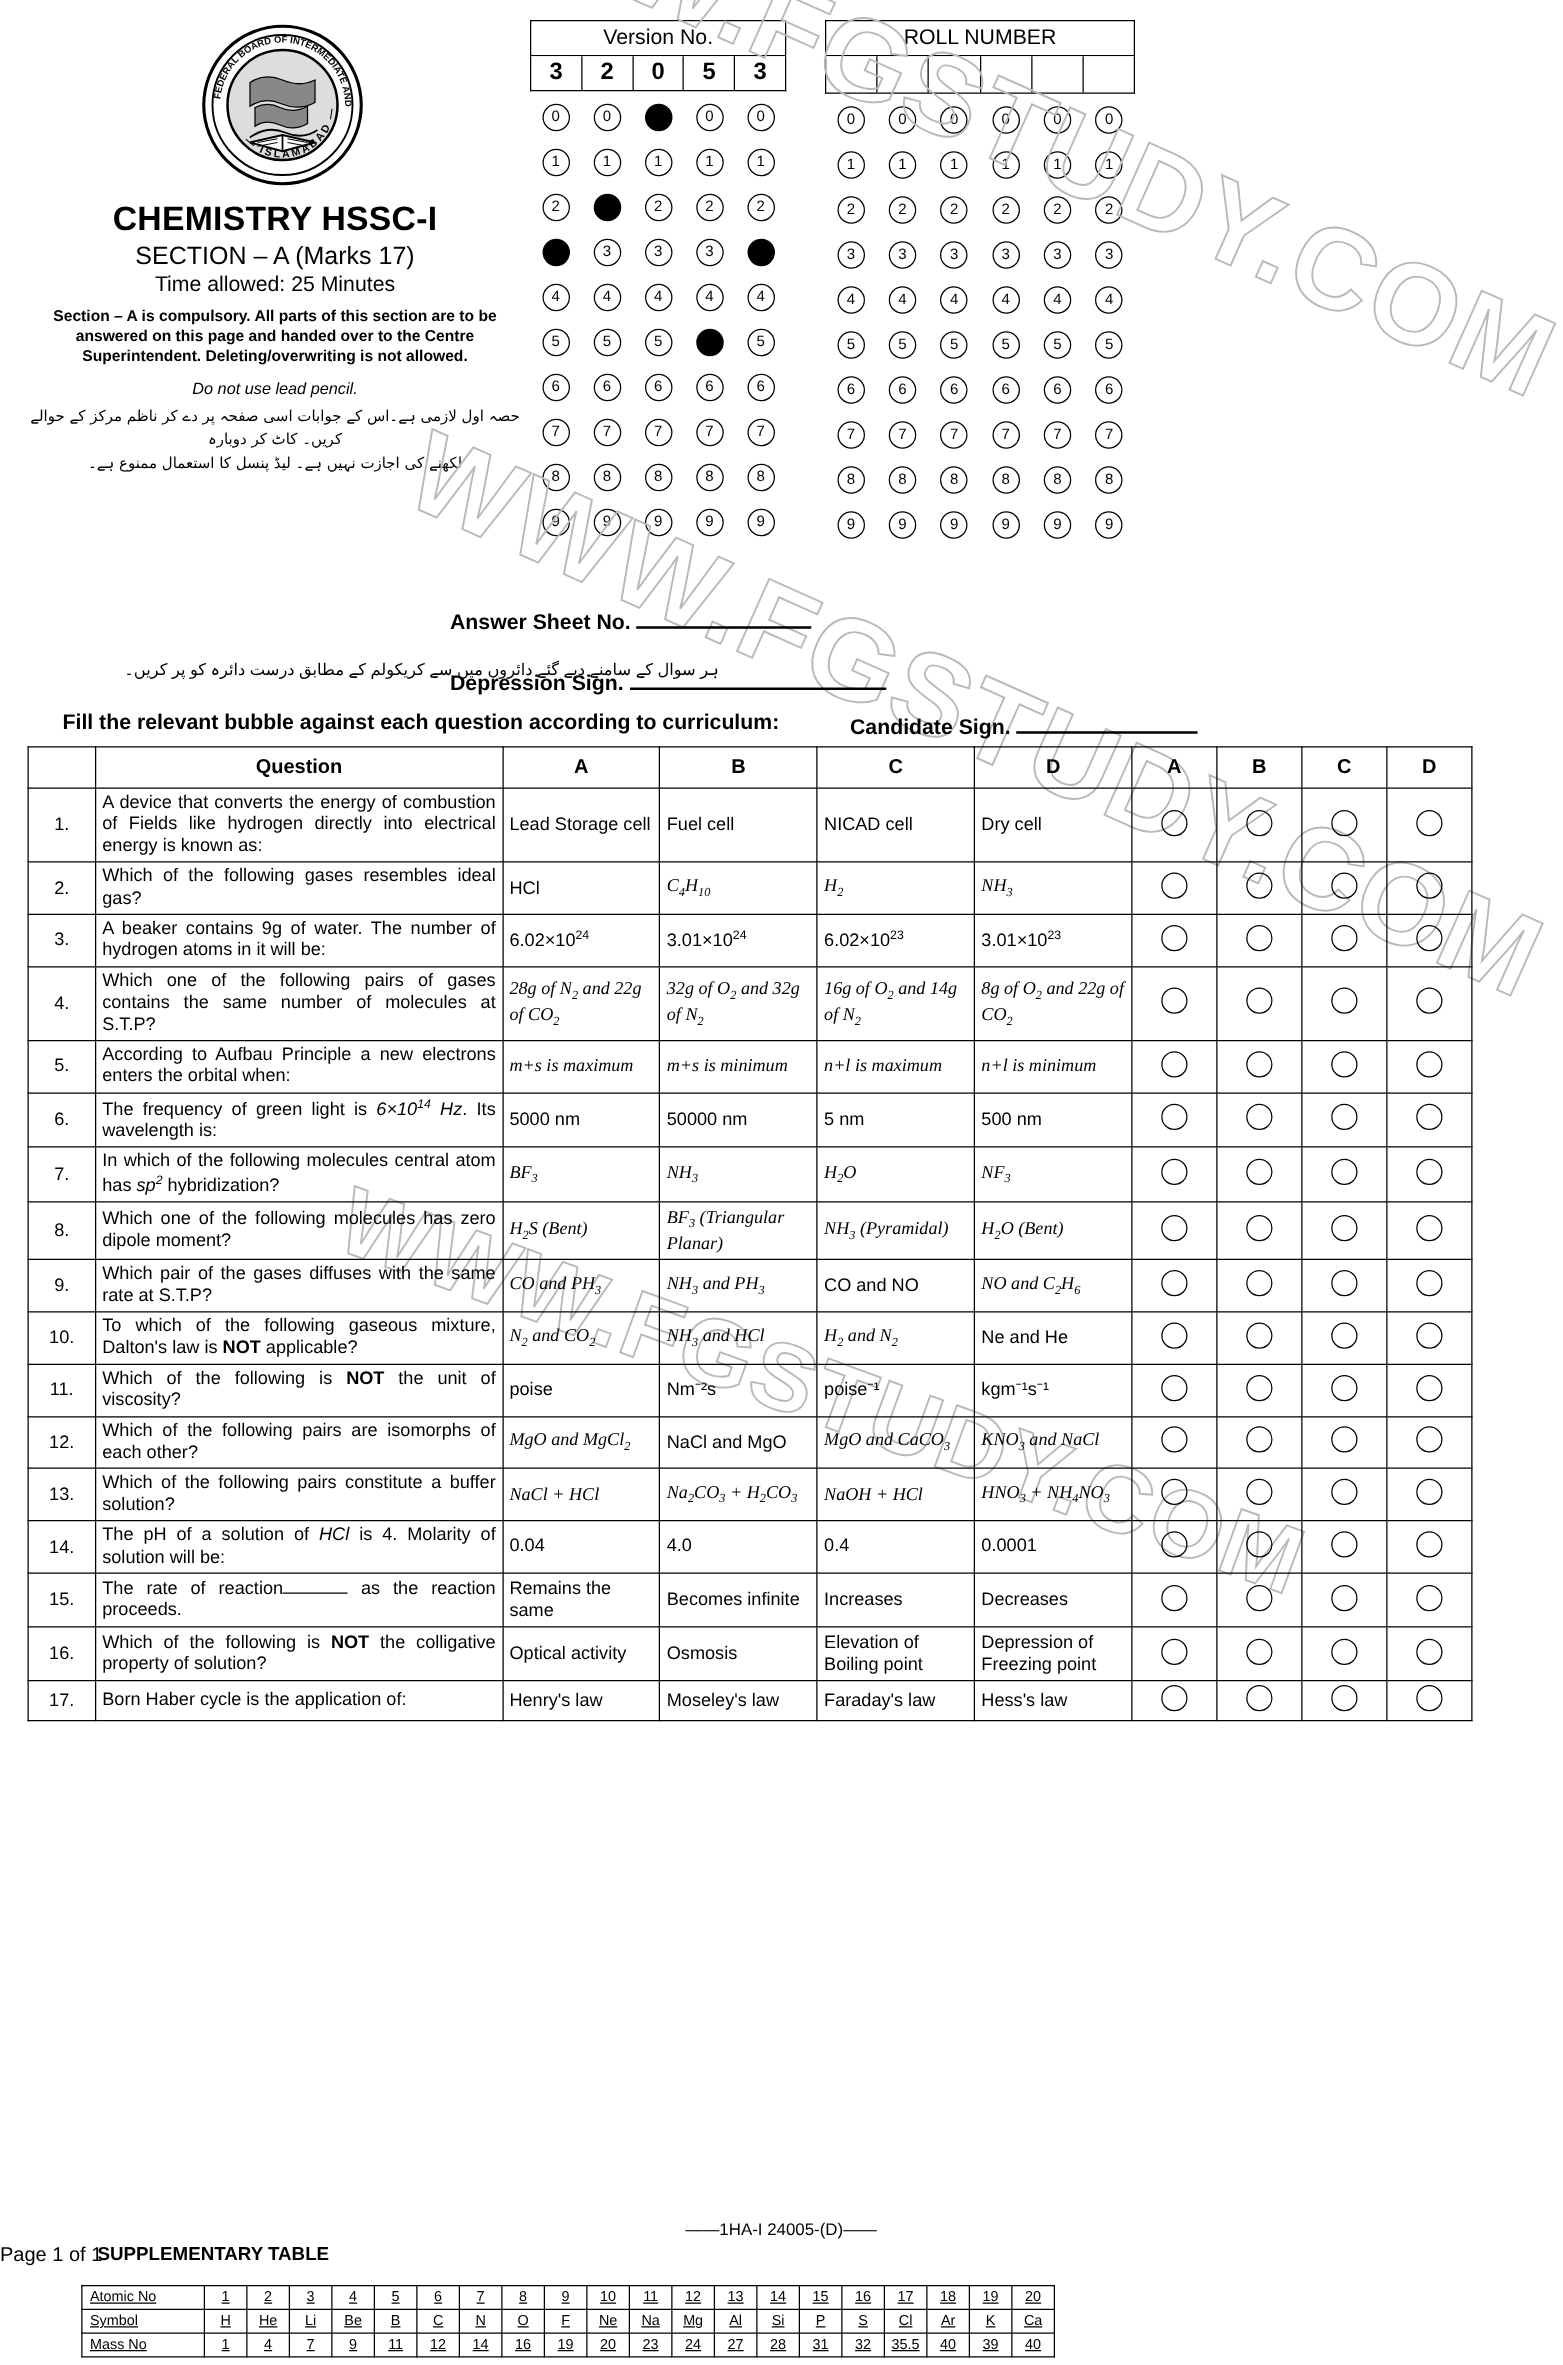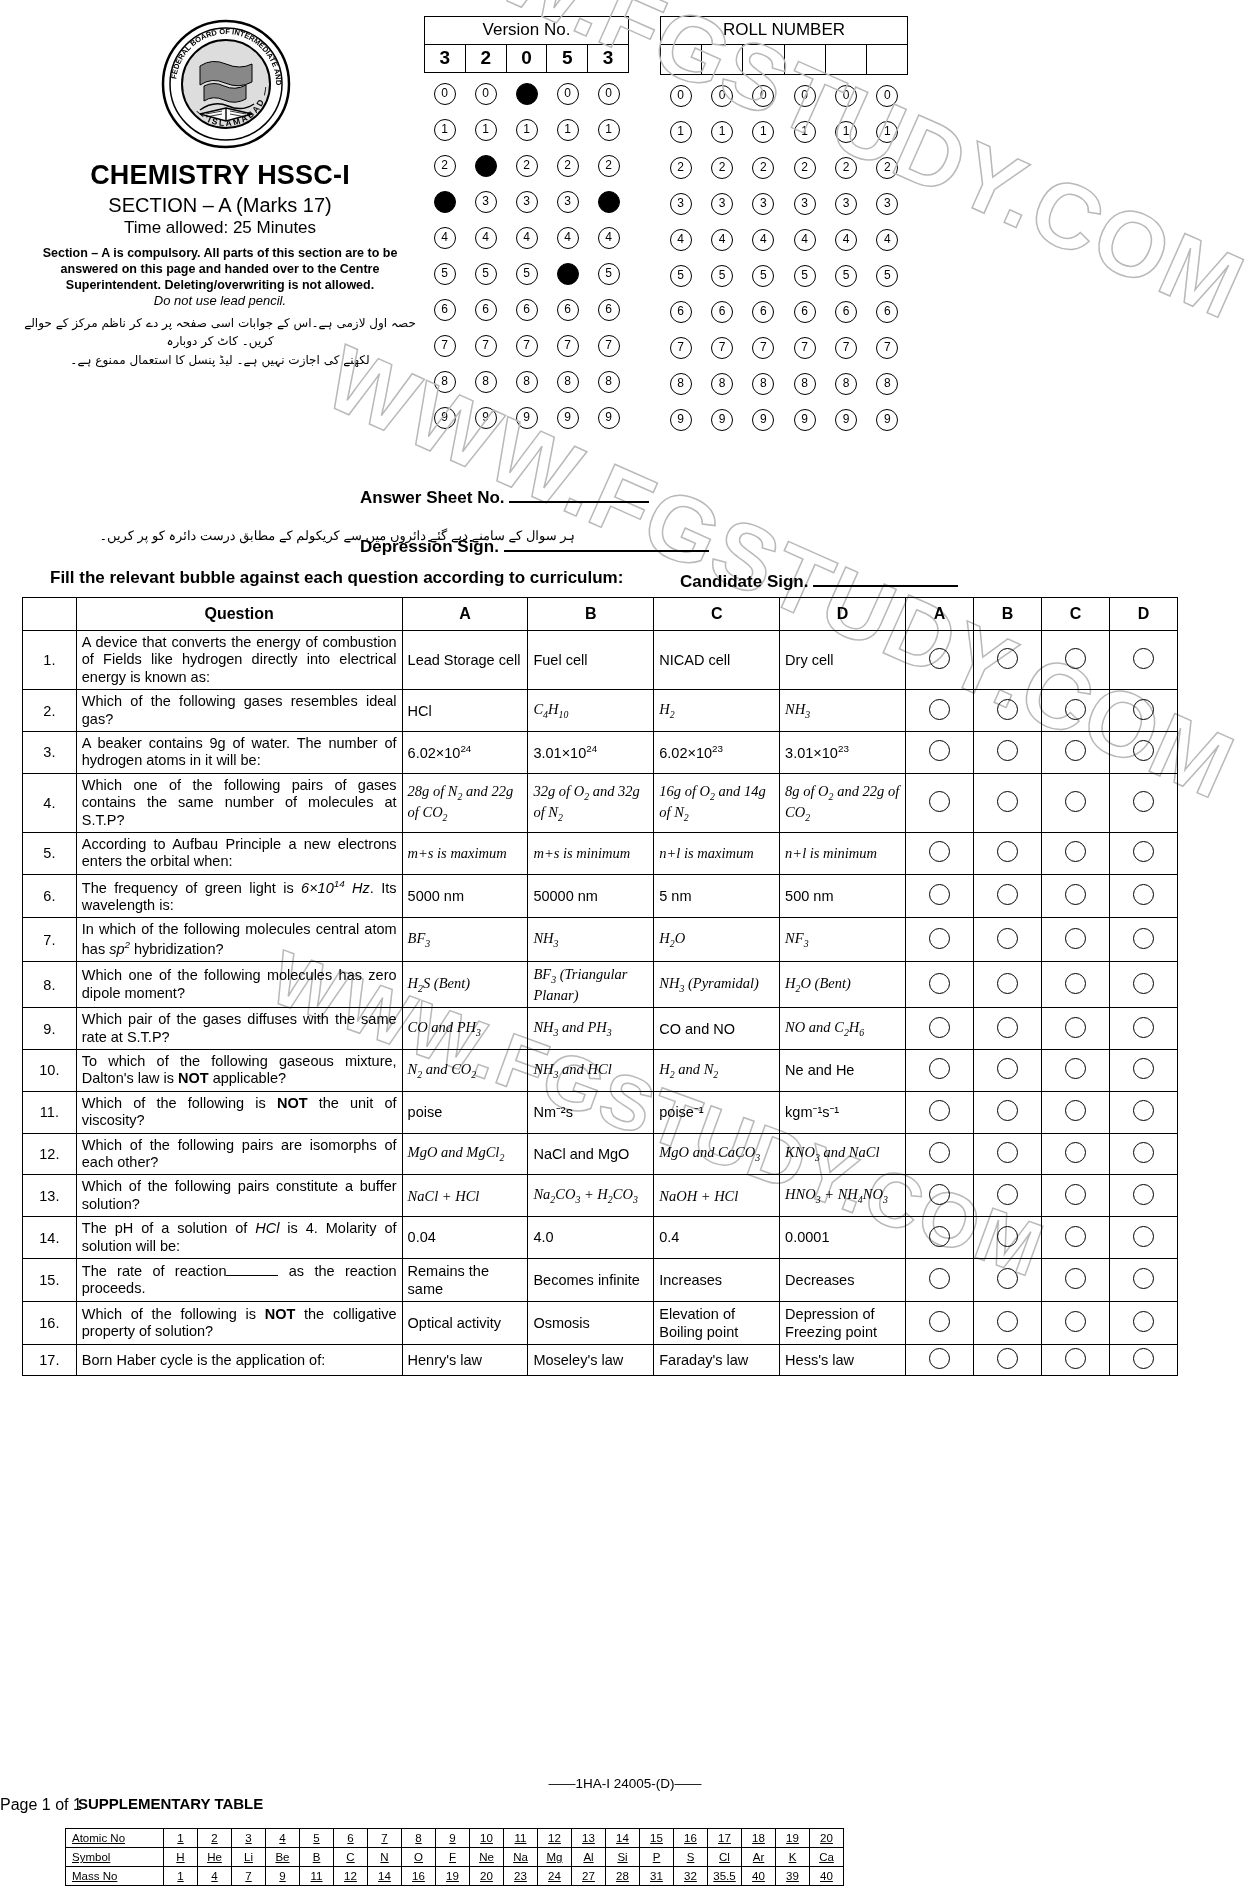--- a/index.html
+++ b/index.html
@@ -70,21 +70,21 @@
     margin-bottom: 7px;
   }
   .t-instr {
     font-size: 12.5px;
     font-weight: bold;
     line-height: 1.28;
   }
   .t-italic {
     font-size: 13px;
     font-style: italic;
-    margin-top: 0;
+    margin-top: 10px;
   }
   .t-urdu {
     font-size: 12px;
     direction: rtl;
     margin-top: 6px;
     line-height: 1.5;
     font-family: "DejaVu Sans", sans-serif;
   }
 
   

